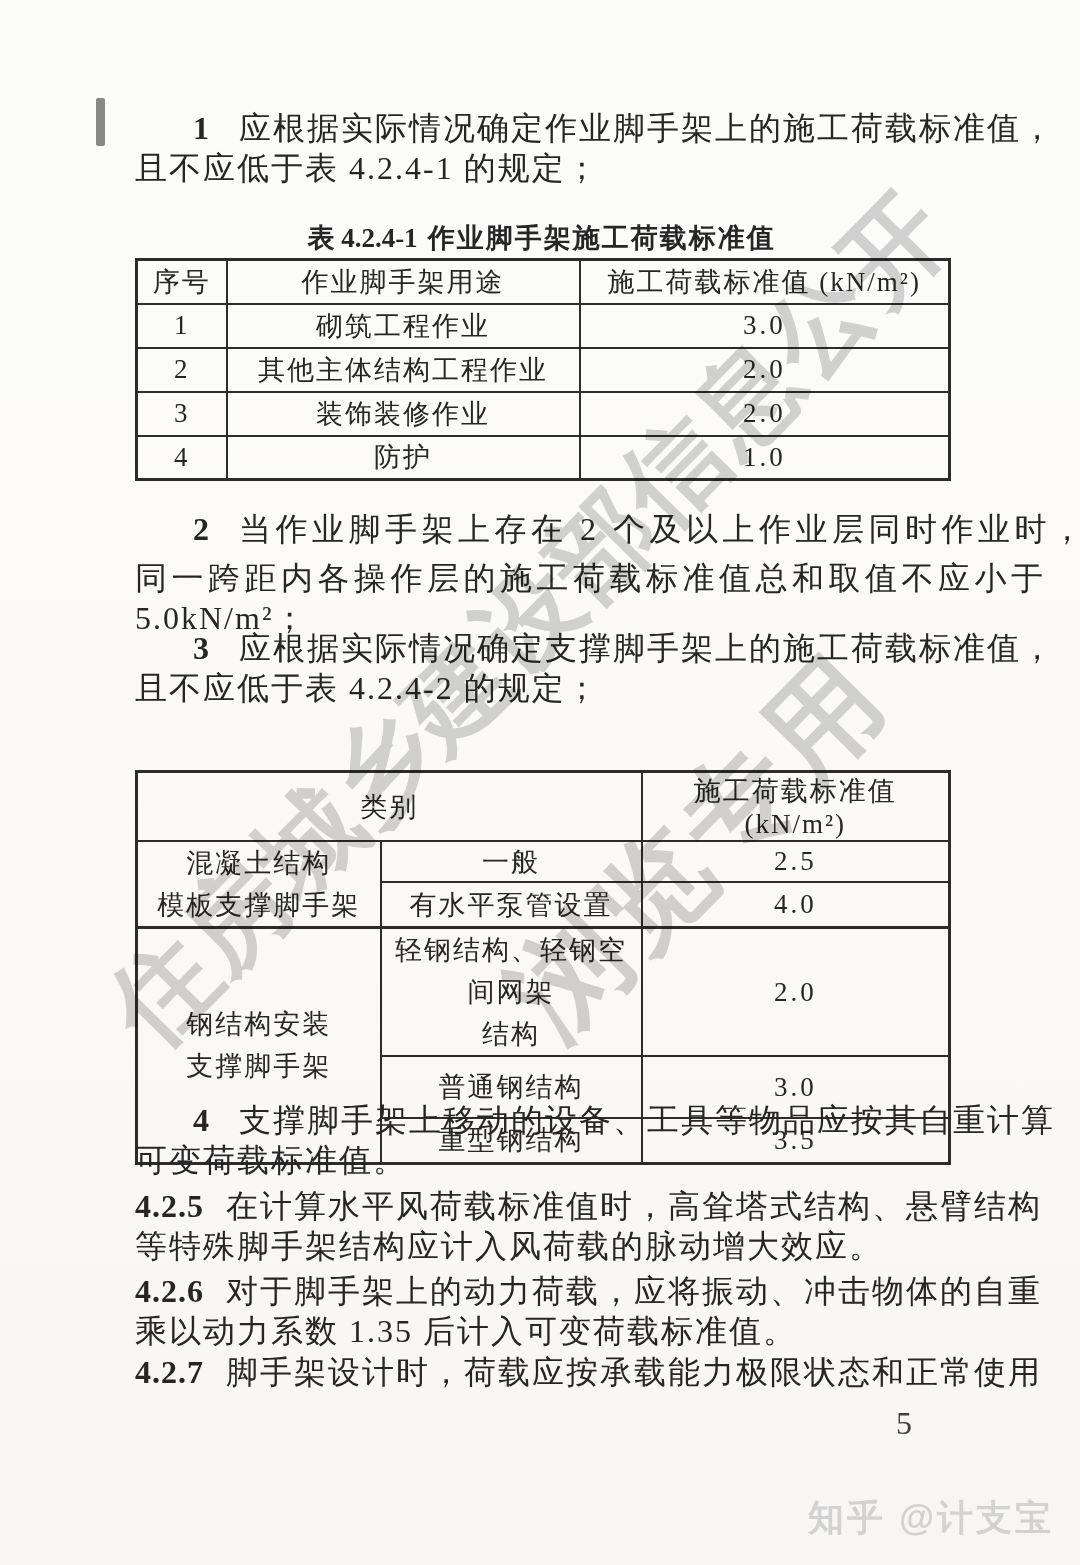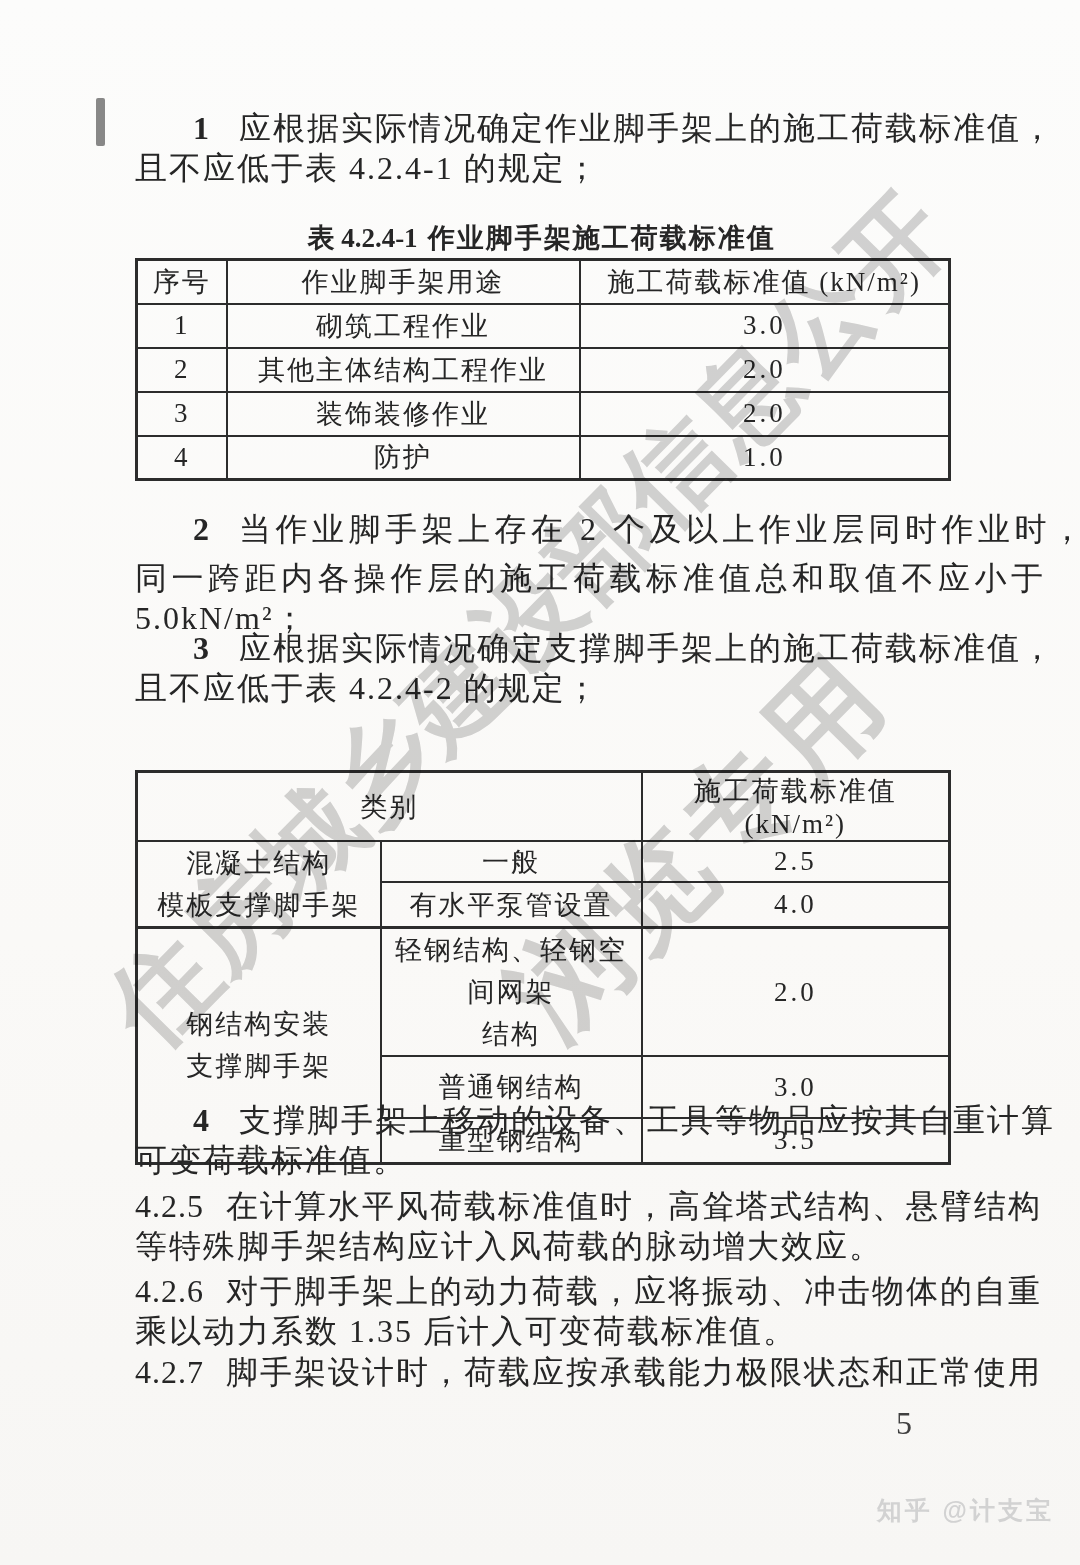--- a/index.html
+++ b/index.html
@@ -12,39 +12,39 @@
     overflow:hidden;
     font-family:"Liberation Serif","DejaVu Serif",serif;
     color:#262626;
   }
   .abs{position:absolute;}
   
   .para{left:135px;width:815px;}
   .pline{height:40px;line-height:40px;font-size:32px;letter-spacing:2px;white-space:nowrap;}
   .pline.wide{letter-spacing:4.5px;margin-top:9px;}
   b.itemnum{font-weight:700;margin-left:58px;margin-right:30px;letter-spacing:0;}
-  b.secnum{font-weight:400;margin-right:22px;letter-spacing:1px;}
+  b.secnum{font-weight:700;margin-right:22px;letter-spacing:1px;}
   
   .caption{left:135px;width:813px;text-align:center;font-size:27px;font-weight:700;height:36px;line-height:36px;white-space:nowrap;}
   .caption .ctitle{margin-left:10px;letter-spacing:2px;}
   
   table.doc{border-collapse:collapse;table-layout:fixed;border:3px solid #2c2c2c;background:transparent;}
   table.doc td{border:2px solid #2c2c2c;text-align:center;vertical-align:middle;
       font-size:27px;letter-spacing:2px;padding:0;overflow:hidden;}
   table.doc td.val{letter-spacing:3px;border-radius:13px;}
   tr.gsep td{border-top:3px solid #2c2c2c;}
   td.multiline{white-space:pre-line;line-height:42px;}
   
   .wm{position:absolute;white-space:nowrap;color:#a9a9a9;opacity:.5;font-weight:700;
       pointer-events:none;mix-blend-mode:multiply;z-index:6;}
   #wm1{font-size:102px;left:530px;top:620px;transform:translate(-50%,-50%) rotate(-45.5deg);letter-spacing:2px;}
   #wm2{font-size:112px;left:700px;top:845px;transform:translate(-50%,-50%) rotate(-45.5deg);letter-spacing:8px;}
   
   #pageno{left:896px;top:1405px;font-size:32px;color:#3f3f3f;letter-spacing:1px;}
-  #credit{right:26px;top:1494px;font-size:25px;color:#d2d2d2;font-weight:700;letter-spacing:3px;font-family:"Liberation Sans","DejaVu Sans",sans-serif;text-align:right;}
+  #credit{right:26px;top:1494px;font-size:36px;color:#d2d2d2;font-weight:700;letter-spacing:3px;font-family:"Liberation Sans","DejaVu Sans",sans-serif;text-align:right;}
   #artifact{left:96px;top:98px;width:9px;height:48px;background:#4a4a4a;opacity:.65;border-radius:2px;}
 </style>
 </head>
 <body>
 
 <div id="page">
 
   <div id="artifact" class="abs"></div>
 
   <div class="abs para" style="top:108px">

